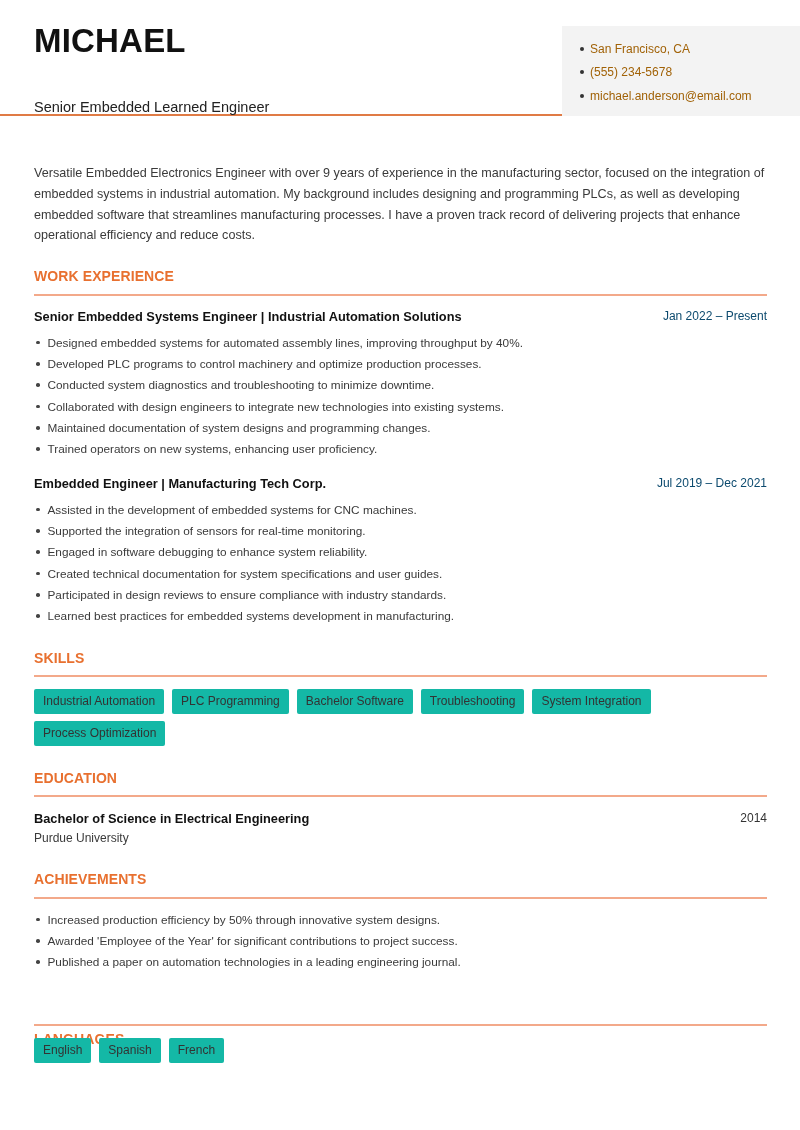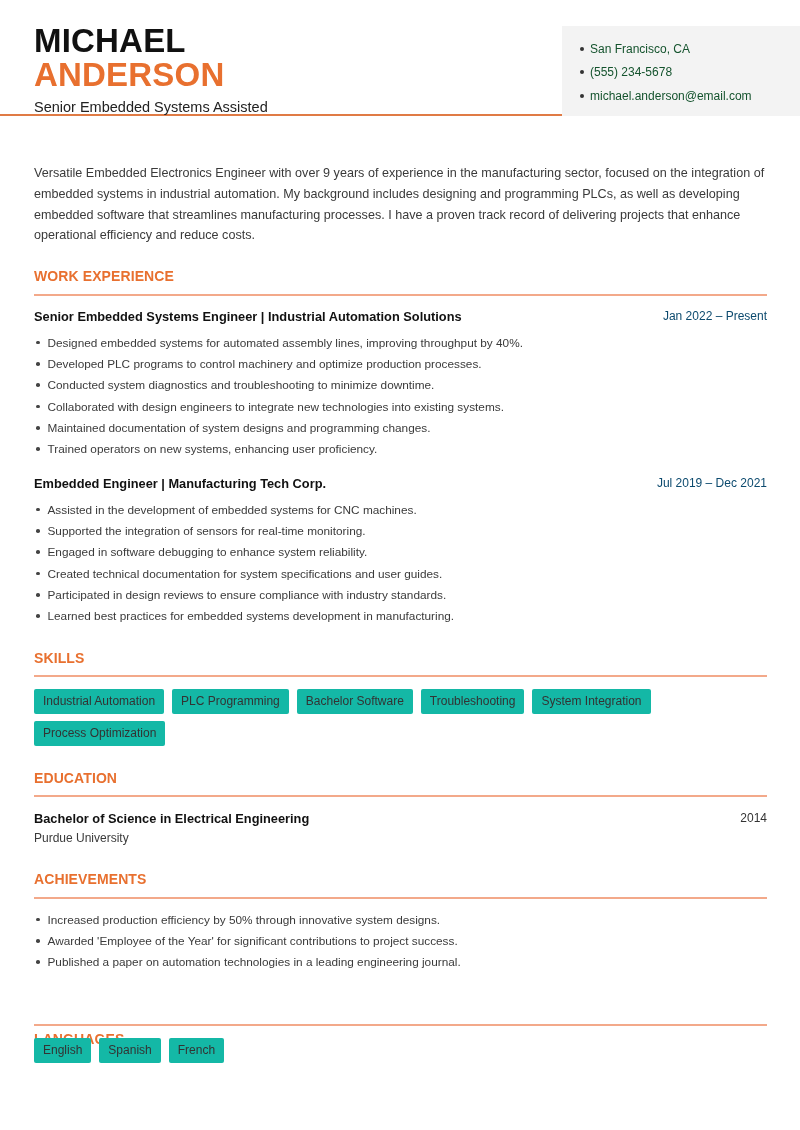--- a/index.html
+++ b/index.html
@@ -5,21 +5,21 @@
   * { box-sizing: border-box; margin: 0; padding: 0; }
   html, body { width: 800px; height: 1130px; background: #ffffff; }
   body { font-family: "Liberation Sans", "DejaVu Sans", sans-serif; color: #222; position: relative; overflow: hidden; }
 
   .header { position: relative; height: 116px; border-bottom: 2px solid #e07b45; }
   .name-first { position: absolute; left: 34px; top: 22px; font-size: 33px; font-weight: 700; color: #111; letter-spacing: 0.2px; line-height: 38px; }
   .name-last { position: absolute; left: 34px; top: 56px; font-size: 33px; font-weight: 700; color: #e8702f; letter-spacing: 0.2px; line-height: 38px; }
   .job-title { position: absolute; left: 34px; top: 99px; font-size: 14.5px; color: #222; }
 
   .contact-box { position: absolute; left: 562px; top: 26px; width: 238px; height: 90px; background: #f3f3f3; padding: 11px 0 0 18px; }
-  .contact-item { display: flex; align-items: center; font-size: 12px; color: #14532d; height: 23.5px; }
+  .contact-item { display: flex; align-items: center; font-size: 12px; color: #a16207; height: 23.5px; }
   .contact-item .dot { width: 4px; height: 4px; background: #333; border-radius: 50%; margin-right: 6px; flex: none; }
 
   .summary { position: absolute; left: 34px; top: 163px; width: 735px; font-size: 12.6px; line-height: 20.8px; color: #3a3a3a; }
 
   .section-title { position: absolute; left: 34px; font-size: 14px; font-weight: 700; color: #e8702f; letter-spacing: 0.1px; }
   .section-rule { position: absolute; left: 34px; width: 733px; height: 2px; background: #f3a98a; }
 
   .job-head { position: absolute; left: 34px; width: 733px; display: flex; justify-content: space-between; font-size: 12.8px; }
   .job-head .role { font-weight: 700; color: #111; }
   .job-head .dates { color: #0c4a6e; font-size: 12px; margin-left: 14px; }
@@ -34,22 +34,21 @@
   .edu-head { position: absolute; left: 34px; top: 811px; width: 733px; display: flex; justify-content: space-between; font-size: 12.8px; }
   .edu-head .degree { font-weight: 700; color: #111; }
   .edu-head .year { font-size: 12px; color: #333; }
   .edu-school { position: absolute; left: 34px; top: 831px; font-size: 12px; color: #3a3a3a; }
 </style>
 </head>
 <body>
 
 <div class="header">
   <div class="name-first">MICHAEL</div>
-  <div class="name-last">ANDERSON</div>
-  <div class="job-title">Senior Embedded Systems Assisted</div>
+  <div class="job-title">Senior Embedded Learned Engineer</div>
   <div class="contact-box">
     <div class="contact-item">
         <span class="dot"></span>
         <span>San Francisco, CA</span>
       </div>
     <div class="contact-item">
         <span class="dot"></span>
         <span>(555) 234-5678</span>
       </div>
     <div class="contact-item">

